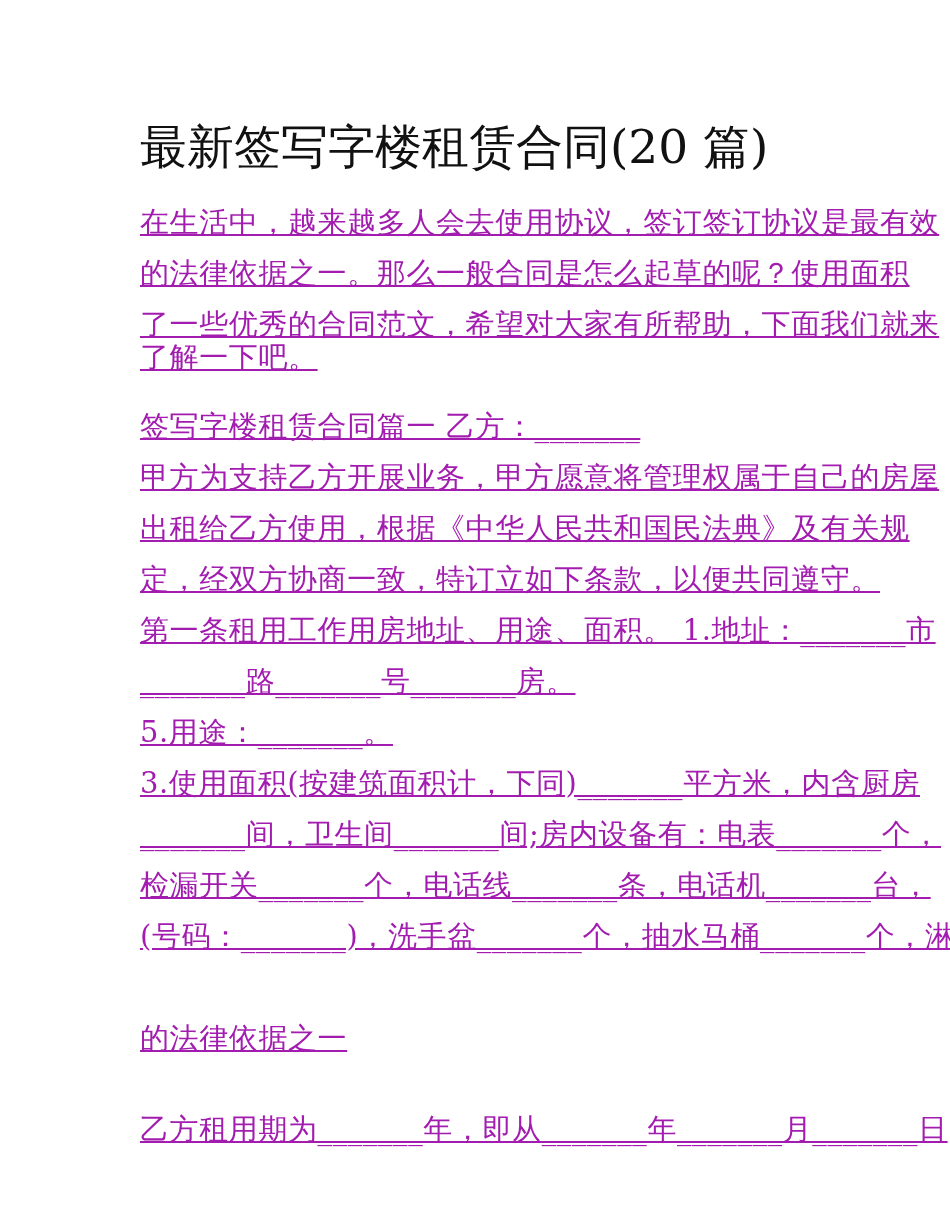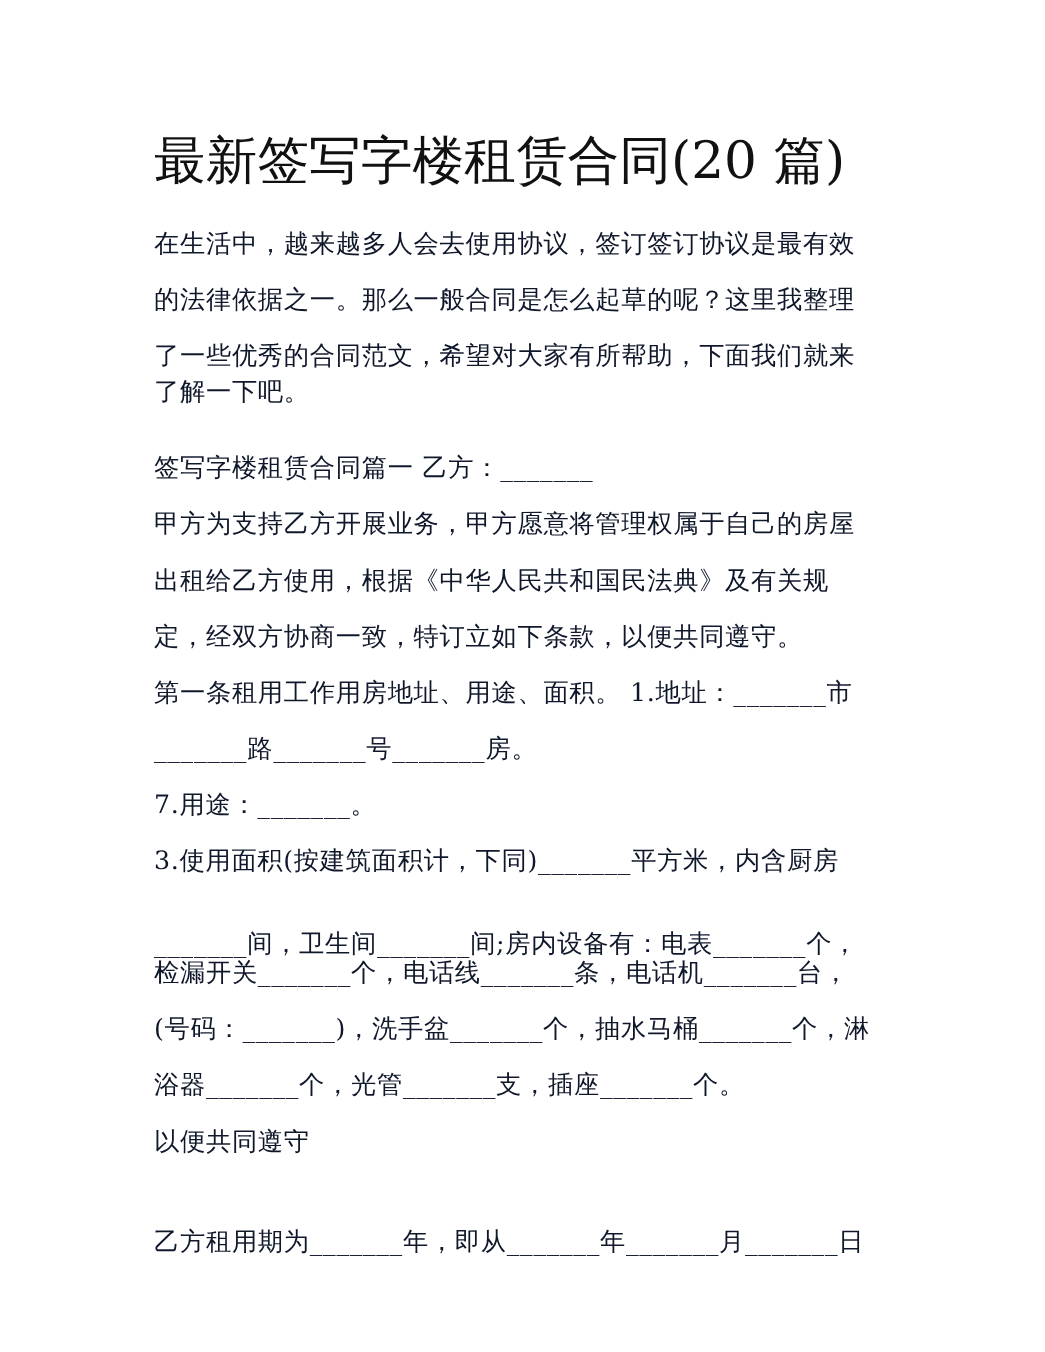--- a/index.html
+++ b/index.html
@@ -1,43 +1,42 @@
 <!DOCTYPE html>
 <html><head>
 <meta charset="utf-8">
 <style>
   html, body { margin: 0; padding: 0; background: #ffffff; }
   body { width: 950px; height: 1229px; position: relative; overflow: hidden;
          font-family: "DejaVu Serif", "Liberation Serif", serif; color: #1a1a1a; }
   .page { position: absolute; left: 0; top: 0; width: 950px; height: 1229px; background: #fff; }
   .title { position: absolute; left: 140px; top: 112px; font-size: 47px; line-height: 70px;
            white-space: nowrap; letter-spacing: 0px; color: #111; }
-  .line { position: absolute; left: 140px; font-size: 23px; line-height: 34px;
-          white-space: nowrap; color: #0f172a; letter-spacing: 0.6px; }
+  .line { position: absolute; left: 140px; font-size: 29px; line-height: 34px;
+          white-space: nowrap; color: #a21caf; letter-spacing: 0.6px; text-decoration: underline; }
 </style>
 </head>
 <body>
 
 <div class="page">
   <div class="title">最新签写字楼租赁合同(20 篇)</div>
 
   <div class="line" style="top:205px">在生活中，越来越多人会去使用协议，签订签订协议是最有效</div>
-  <div class="line" style="top:256px">的法律依据之一。那么一般合同是怎么起草的呢？这里我整理</div>
+  <div class="line" style="top:256px">的法律依据之一。那么一般合同是怎么起草的呢？使用面积</div>
   <div class="line" style="top:307px">了一些优秀的合同范文，希望对大家有所帮助，下面我们就来</div>
   <div class="line" style="top:340px">了解一下吧。</div>
 
   <div class="line" style="top:460px">甲方为支持乙方开展业务，甲方愿意将管理权属于自己的房屋</div>
   <div class="line" style="top:409px">签写字楼租赁合同篇一 乙方：_______</div>
   <div class="line" style="top:562px">定，经双方协商一致，特订立如下条款，以便共同遵守。</div>
   <div class="line" style="top:511px">出租给乙方使用，根据《中华人民共和国民法典》及有关规</div>
 
   <div class="line" style="top:613px">第一条租用工作用房地址、用途、面积。 1.地址：_______市</div>
   <div class="line" style="top:664px">_______路_______号_______房。</div>
-  <div class="line" style="top:715px">7.用途：_______。</div>
+  <div class="line" style="top:715px">5.用途：_______。</div>
   <div class="line" style="top:766px">3.使用面积(按建筑面积计，下同)_______平方米，内含厨房</div>
-  <div class="line" style="top:841px">_______间，卫生间_______间;房内设备有：电表_______个，</div>
+  <div class="line" style="top:817px">_______间，卫生间_______间;房内设备有：电表_______个，</div>
   <div class="line" style="top:868px">检漏开关_______个，电话线_______条，电话机_______台，</div>
   <div class="line" style="top:919px">(号码：_______)，洗手盆_______个，抽水马桶_______个，淋</div>
-  <div class="line" style="top:970px">浴器_______个，光管_______支，插座_______个。</div>
 
-  <div class="line" style="top:1021px">以便共同遵守</div>
+  <div class="line" style="top:1021px">的法律依据之一</div>
   <div class="line" style="top:1112px">乙方租用期为_______年，即从_______年_______月_______日</div>
 </div>
 
 </body></html>

